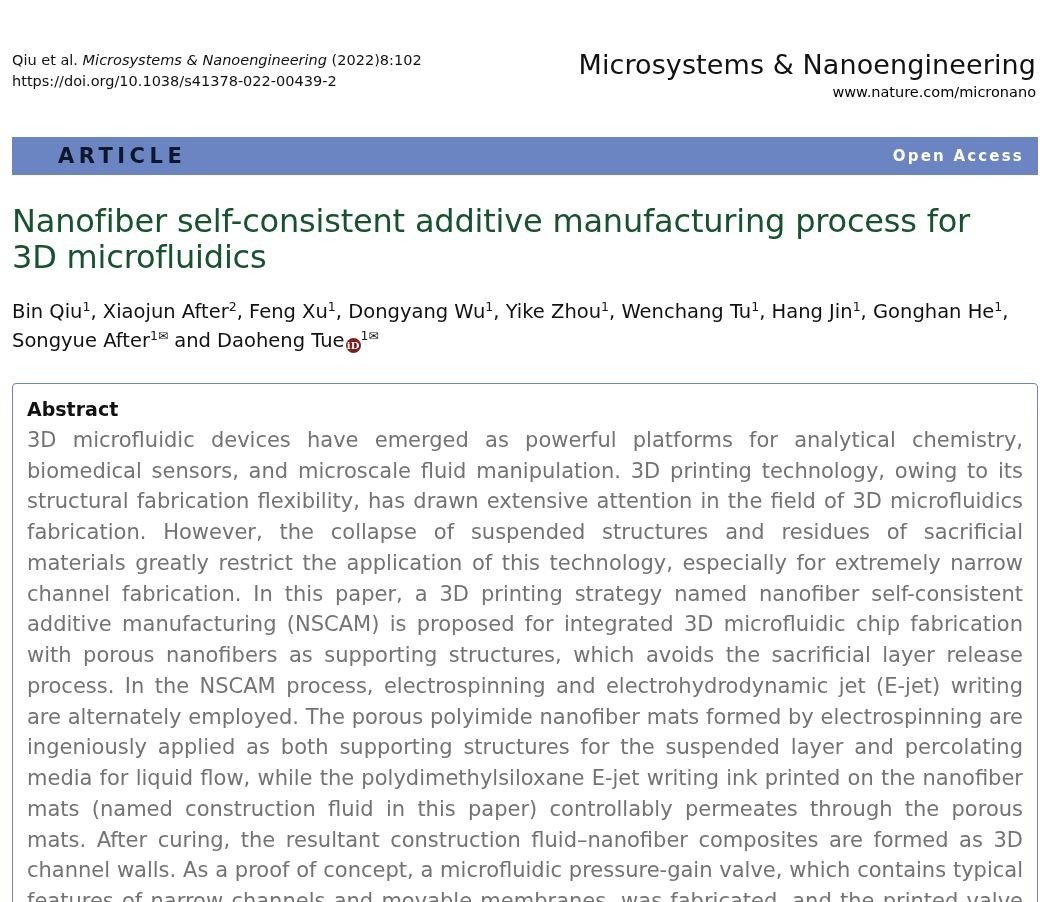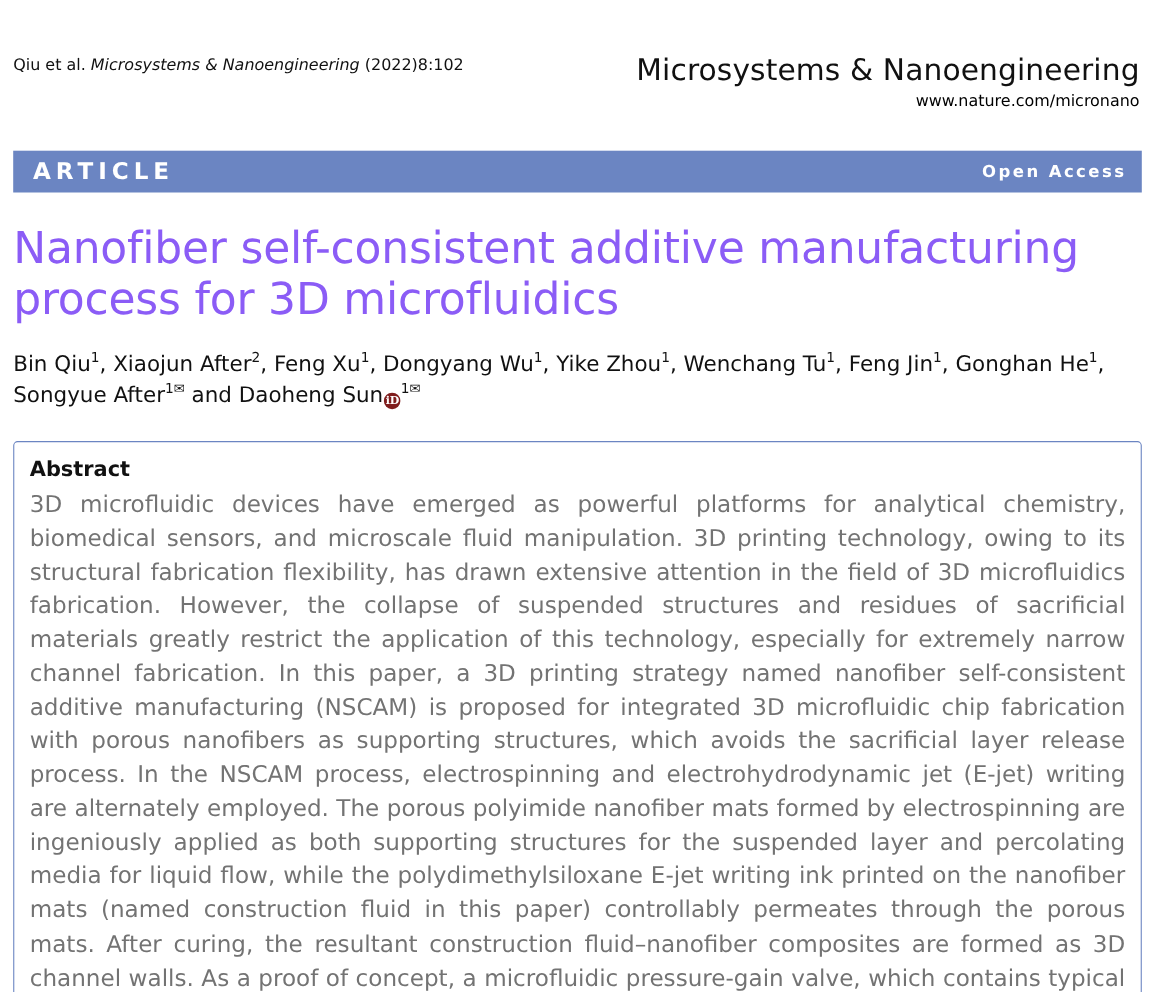--- a/index.html
+++ b/index.html
@@ -62,39 +62,40 @@
     margin: 37px 12px 0 12px;
     background: #6b85c2;
     height: 38px;
     display: flex;
     align-items: center;
     justify-content: space-between;
     padding: 0 14px 0 18px;
     box-sizing: border-box;
   }
   .article-bar .label {
-    color: #ffffff;
+    color: #0f172a;
     font-size: 21px;
     font-weight: bold;
     letter-spacing: 4.5px;
+    margin-left: 28px;
   }
   .article-bar .access {
     color: #ffffff;
     font-size: 15px;
     font-weight: bold;
     letter-spacing: 2.2px;
   }
 
   
   .title {
     margin: 28px 12px 0 12px;
-    font-size: 40px;
+    font-size: 32px;
     line-height: 1.15;
     font-weight: 400;
-    color: #8b5cf6;
+    color: #14532d;
     letter-spacing: -0.2px;
     max-width: 1010px;
   }
 
   
   .authors {
     margin: 22px 12px 0 12px;
     font-size: 19.5px;
     line-height: 1.45;
     color: #111;
@@ -153,20 +154,21 @@
 
 <div class="page">
 
   <div class="header">
     <div class="header-left">
       <div class="cite">
         <span>Qiu et al.</span>
         <em>Microsystems &amp; Nanoengineering</em>
         <span>(2022)8:102</span>
       </div>
+      <div class="doi">https://doi.org/10.1038/s41378-022-00439-2</div>
     </div>
     <div class="header-right">
       <div class="journal-name">Microsystems &amp; Nanoengineering</div>
       <div class="journal-url">www.nature.com/micronano</div>
     </div>
   </div>
 
   <div class="article-bar">
     <div class="label">ARTICLE</div>
     <div class="access">Open Access</div>
@@ -174,25 +176,25 @@
 
   <h1 class="title">Nanofiber self-consistent additive manufacturing process for 3D microfluidics</h1>
 
   <div class="authors">
     <span>Bin Qiu</span><sup>1</sup>,
     <span>Xiaojun After</span><sup>2</sup>,
     <span>Feng Xu</span><sup>1</sup>,
     <span>Dongyang Wu</span><sup>1</sup>,
     <span>Yike Zhou</span><sup>1</sup>,
     <span>Wenchang Tu</span><sup>1</sup>,
-    <span>Feng Jin</span><sup>1</sup>,
+    <span>Hang Jin</span><sup>1</sup>,
     <span>Gonghan He</span><sup>1</sup>,
     <span>Songyue After</span><sup>1</sup><span class="env-icon">✉</span>
     <span>and</span>
-    <span>Daoheng Sun</span><span class="orcid">iD</span><sup>1</sup><span class="env-icon">✉</span>
+    <span>Daoheng Tue</span><span class="orcid">iD</span><sup>1</sup><span class="env-icon">✉</span>
   </div>
 
   <div class="abstract-box">
     <div class="abstract-title">Abstract</div>
     <div class="abstract-text">3D microfluidic devices have emerged as powerful platforms for analytical chemistry, biomedical sensors, and microscale fluid manipulation. 3D printing technology, owing to its structural fabrication flexibility, has drawn extensive attention in the field of 3D microfluidics fabrication. However, the collapse of suspended structures and residues of sacrificial materials greatly restrict the application of this technology, especially for extremely narrow channel fabrication. In this paper, a 3D printing strategy named nanofiber self-consistent additive manufacturing (NSCAM) is proposed for integrated 3D microfluidic chip fabrication with porous nanofibers as supporting structures, which avoids the sacrificial layer release process. In the NSCAM process, electrospinning and electrohydrodynamic jet (E-jet) writing are alternately employed. The porous polyimide nanofiber mats formed by electrospinning are ingeniously applied as both supporting structures for the suspended layer and percolating media for liquid flow, while the polydimethylsiloxane E-jet writing ink printed on the nanofiber mats (named construction fluid in this paper) controllably permeates through the porous mats. After curing, the resultant construction fluid–nanofiber composites are formed as 3D channel walls. As a proof of concept, a microfluidic pressure-gain valve, which contains typical features of narrow channels and movable membranes, was fabricated, and the printed valve was totally closed under a control pressure of 45 kPa with a fast dynamic response of 52.6 ms, indicating the feasibility of NSCAM. Therefore, we believe NSCAM is a promising technique for manufacturing microdevices that include movable membrane cavities, pillar cavities, and porous scaffolds, showing broad applications in 3D microfluidics, soft robot drivers or sensors, and organ-on-a-chip systems.</div>
   </div>
 
 </div>
 
 </body></html>

